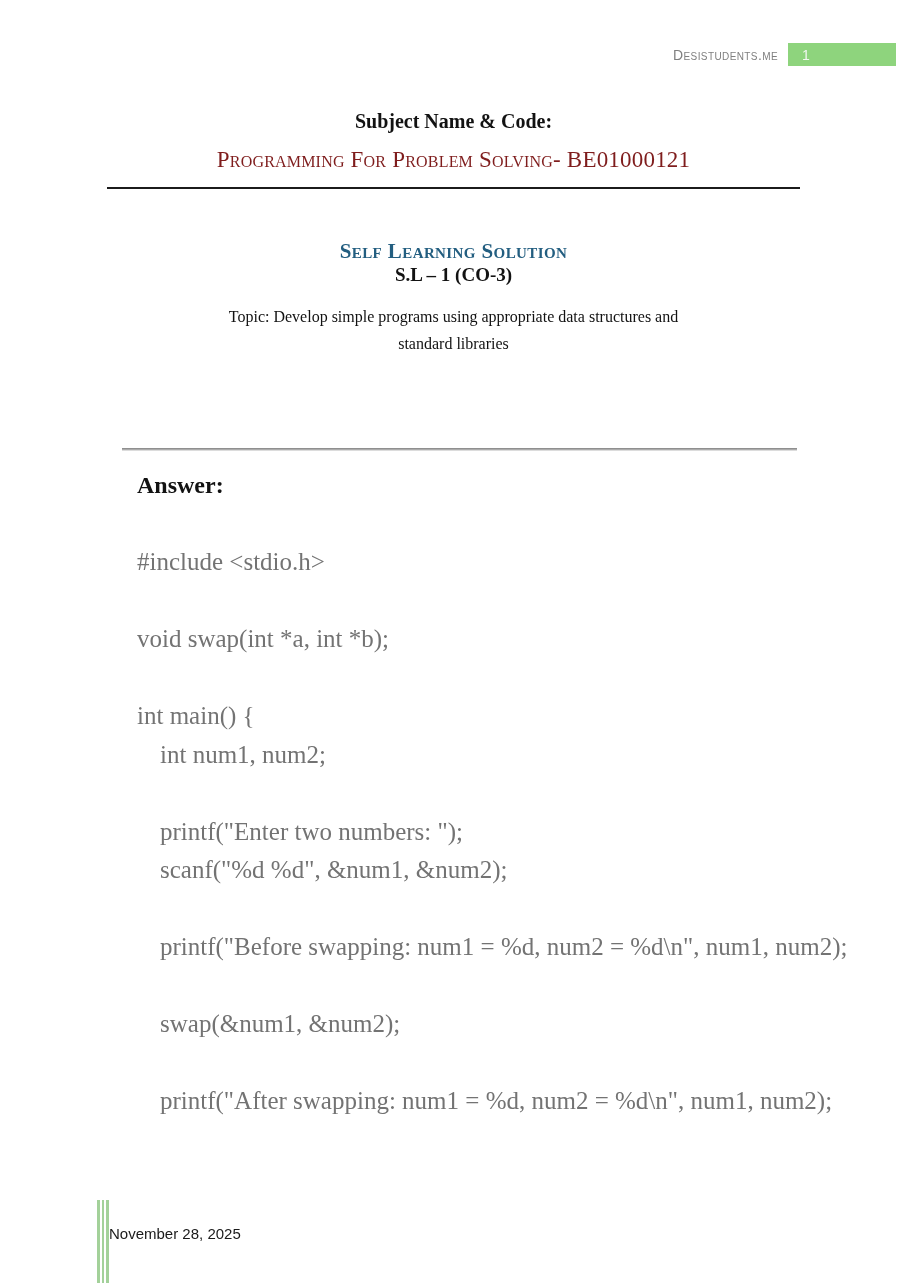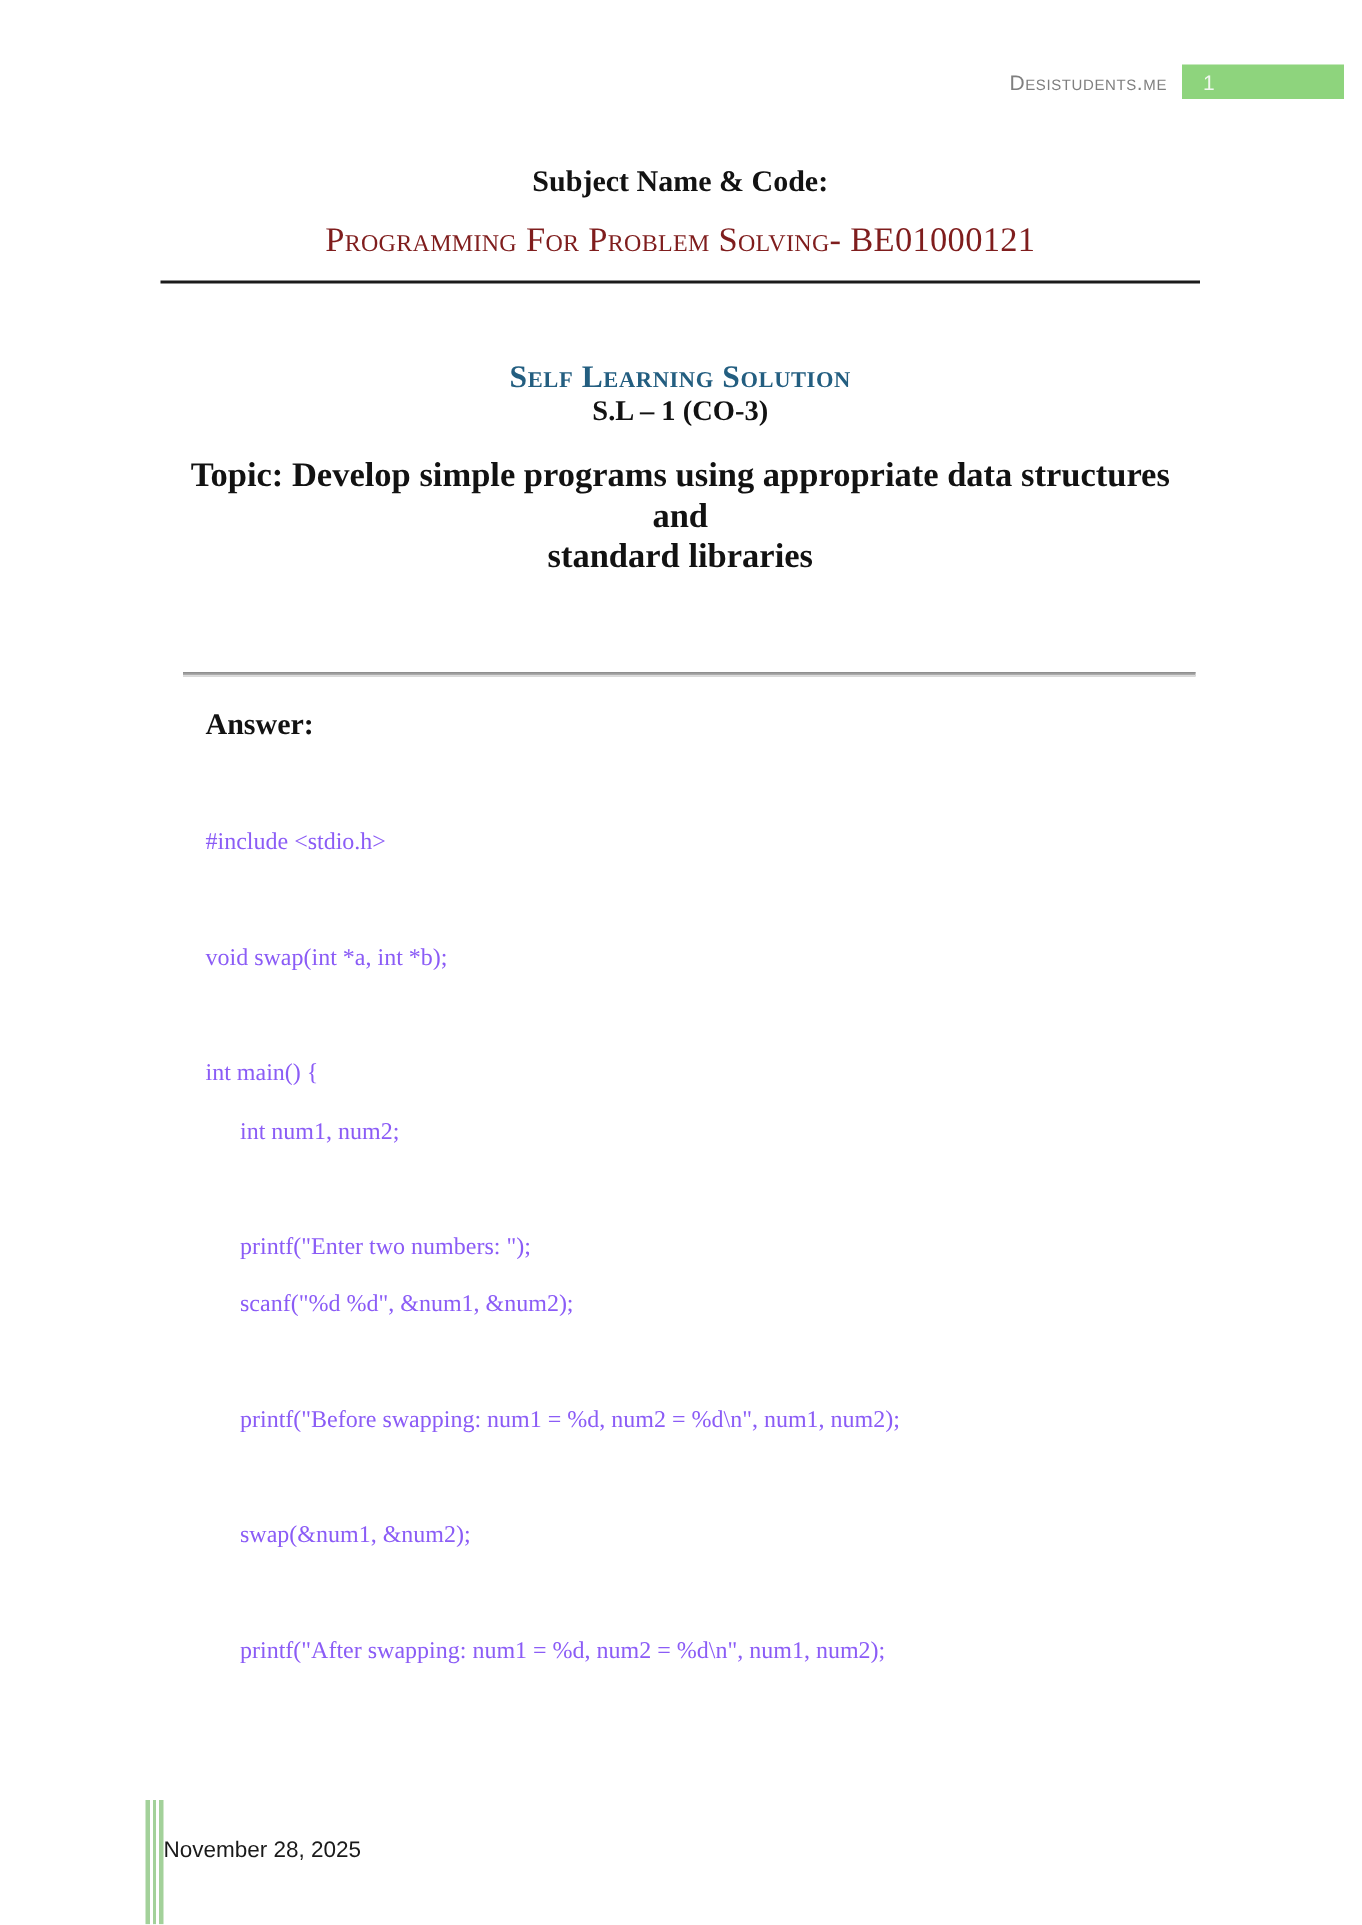--- a/index.html
+++ b/index.html
@@ -78,22 +78,22 @@
     color: #235e80;
   }
   .session {
     top: 264px;
     font-size: 19px;
     font-weight: bold;
     color: #121212;
   }
   .topic {
     top: 303px;
-    font-size: 23px;
-    font-weight: bold;
+    font-size: 16px;
+    font-weight: normal;
     line-height: 27px;
     color: #121212;
   }
 
   
   .question {
     position: absolute;
     top: 407px; left: 137px;
     font-size: 19px;
     font-weight: bold;
@@ -103,32 +103,32 @@
     position: absolute;
     top: 448px; left: 122px;
     width: 675px; height: 3px;
     background: #ababab;
     border-top: 1px solid #8f8f8f;
     border-bottom: 1px solid #dcdcdc;
   }
   .answer-label {
     position: absolute;
     top: 472px; left: 137px;
-    font-size: 20px;
+    font-size: 24px;
     font-weight: bold;
     color: #121212;
   }
 
   
   .code-block {
     position: absolute;
     top: 543px; left: 137px;
     width: 660px;
-    font-size: 16px;
-    color: #8b5cf6;
+    font-size: 25px;
+    color: #737373;
   }
   .code-line { line-height: 38.5px; white-space: pre; }
   .code-line.gap { margin-top: 38.5px; }
   .code-line.indent { margin-left: 23px; }
 
   
   .footer-bars {
     position: absolute;
     left: 97px; top: 1200px;
     height: 83px;

